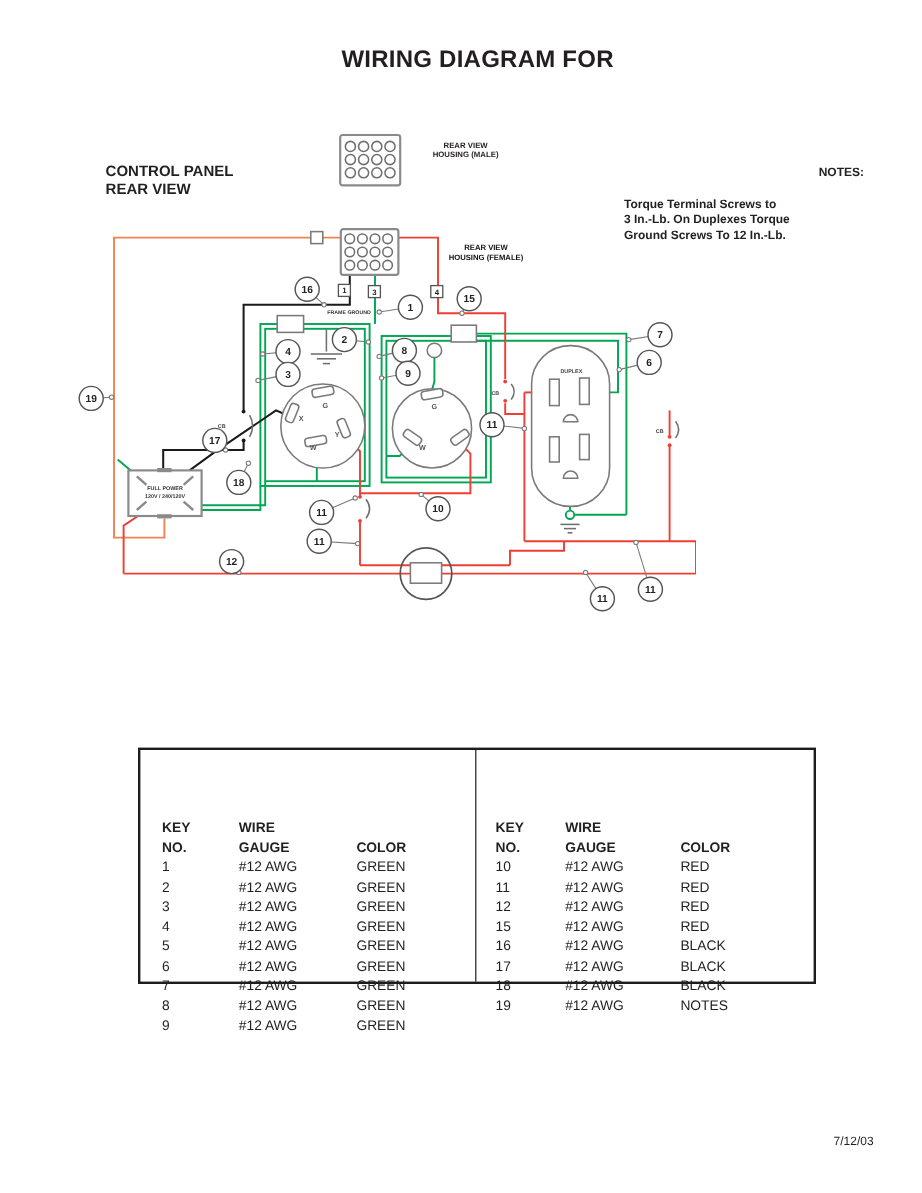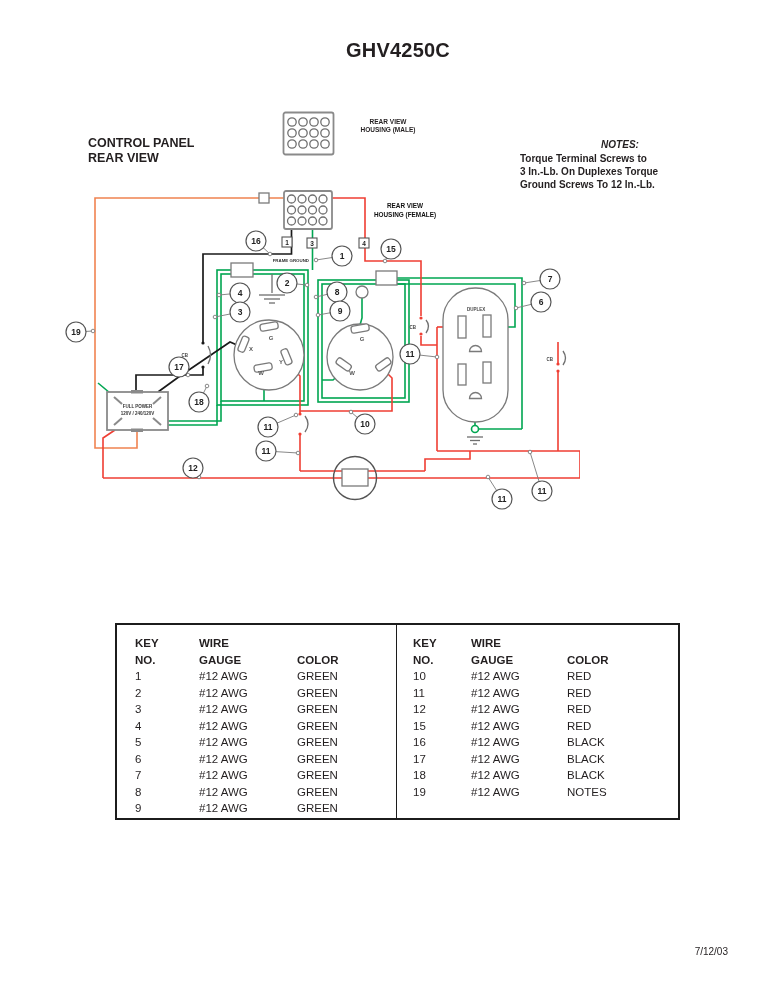--- a/index.html
+++ b/index.html
@@ -4,28 +4,28 @@
 <style>
   html,body{margin:0;padding:0;background:#ffffff;}
   body{width:768px;height:994px;position:relative;font-family:"Liberation Sans",sans-serif;color:#231f20;overflow:hidden;}
   .abs{position:absolute;}
   
   .title{left:28px;right:0;top:38px;text-align:center;font-weight:bold;font-size:20px;line-height:24px;letter-spacing:.2px;}
   
   .cp-label{left:88px;top:136px;width:142px;text-align:left;font-weight:bold;font-size:12.5px;line-height:15px;}
   .male-label{left:347px;top:118px;width:82px;text-align:center;font-weight:bold;font-size:6.5px;line-height:8px;}
   .notes{left:520px;top:138px;width:200px;font-weight:bold;font-size:10px;line-height:13px;}
-  .notes .nt{text-align:center;margin-bottom:1px;font-style:italic;}
+  .notes .nt{text-align:right;margin-bottom:13px;}
   .date{right:40px;top:946px;font-size:10px;}
   
   .key-box{left:115px;top:623px;width:565px;height:197px;border:2px solid #1c1c1c;display:flex;box-sizing:border-box;}
   .key-half{box-sizing:border-box;padding:10px 0 0 18px;font-size:11.5px;line-height:16.5px;}
   .key-left{width:279px;}
   .key-right{flex:1;border-left:1.5px solid #1c1c1c;padding-left:16px;}
-  table.key{border-collapse:collapse;}
+  table.key{border-collapse:collapse;margin-top:47px;}
   table.key td{padding:0;white-space:nowrap;}
   .key-left td:nth-child(1){width:64px;} .key-left td:nth-child(2){width:98px;}
   .key-right td:nth-child(1){width:58px;} .key-right td:nth-child(2){width:96px;}
   .hd{font-weight:bold;}
   .und{text-decoration-thickness:1.5px;text-underline-offset:2px;}
   
   .diagram{left:60px;top:185px;}
   .mhousing{left:282px;top:111px;}
   svg .wire{fill:none;stroke-width:1.6px;}
   svg .w-or{stroke:#F08350;}
@@ -46,21 +46,21 @@
   svg .lbl{font:bold 6px "Liberation Sans",sans-serif;fill:#555;text-anchor:middle;}
   svg .lbl-sm{font:bold 4.5px "Liberation Sans",sans-serif;fill:#444;}
   svg .fg-lbl{font:bold 4.4px "Liberation Sans",sans-serif;fill:#333;text-anchor:end;}
   svg .fh-lbl{font:bold 6.4px "Liberation Sans",sans-serif;fill:#111;text-anchor:middle;}
   svg .sw-lbl{font:bold 4.5px "Liberation Sans",sans-serif;fill:#333;text-anchor:middle;}
 </style>
 </head>
 <body>
 
 <div class="abs title">
-  <div>GHV4250C</div>
+  <div>WIRING DIAGRAM FOR</div>
 </div>
 
 <div class="abs cp-label">
   <div>CONTROL PANEL</div>
   <div>REAR VIEW</div>
 </div>
 
 <svg class="abs mhousing" width="54" height="46" viewBox="0 0 54 46">
   <rect class="comp2" x="1.5" y="1.5" width="50" height="42" rx="2"></rect>
   <g class="gray">

